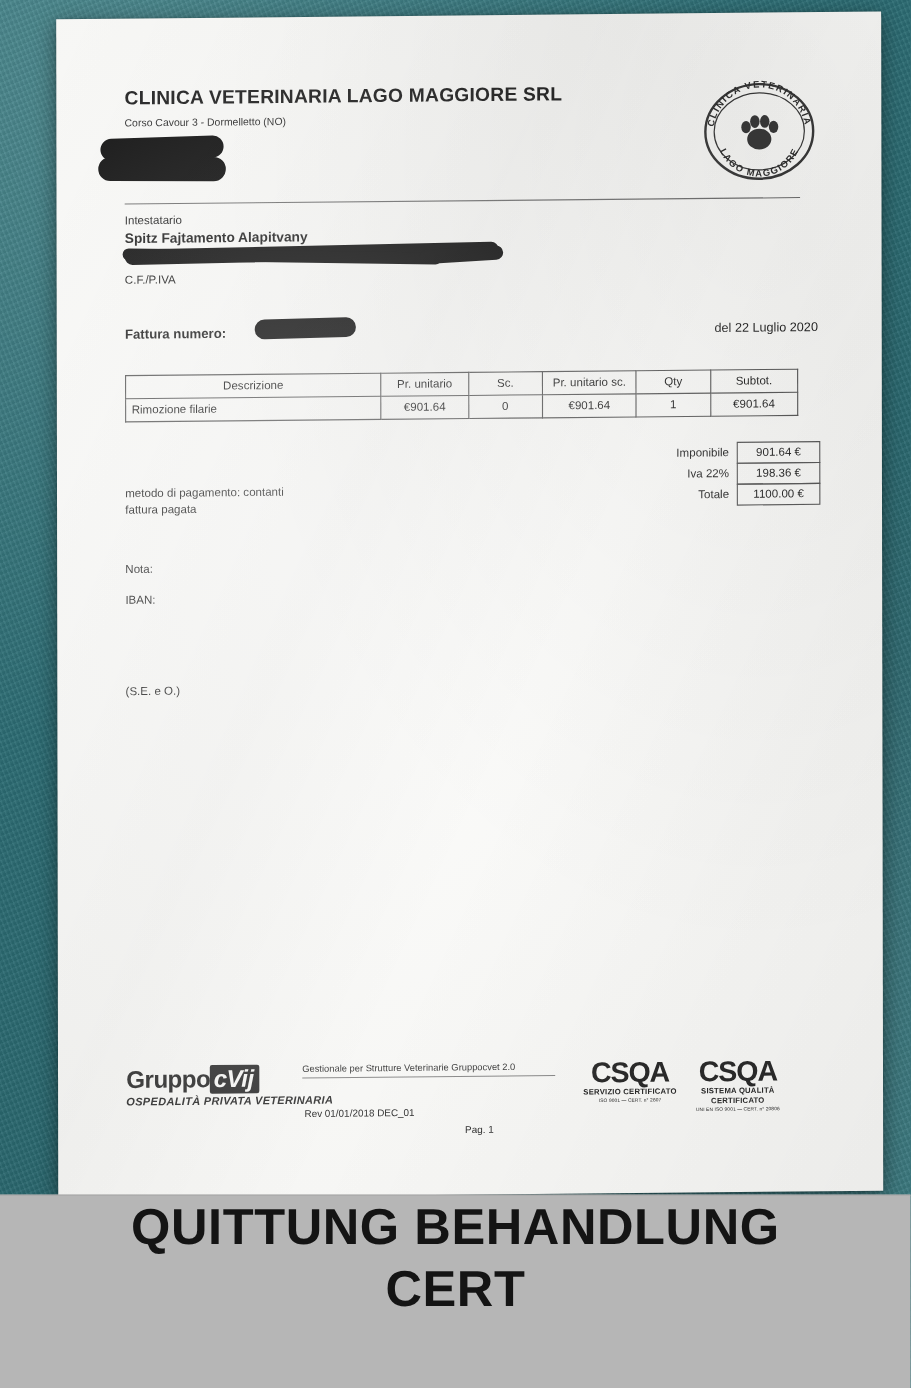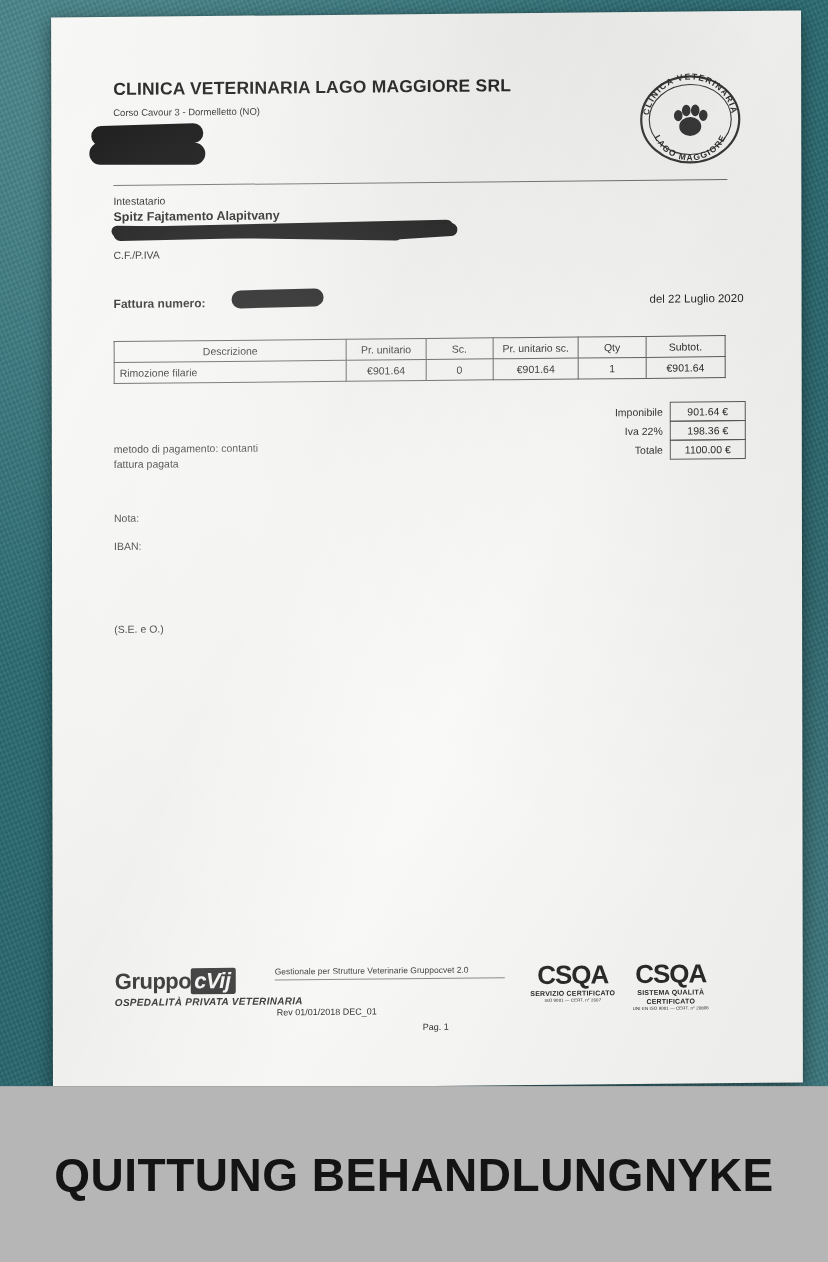--- a/index.html
+++ b/index.html
@@ -233,23 +233,22 @@
   .csqa .c2 { font-size: 4.4px; line-height: 6px; letter-spacing: .1px; }
 
   
   #caption {
     position: absolute;
     left: 0; bottom: 0;
     width: 828px;
     height: 175px;
     background: #b6b6b6;
     display: flex;
-    flex-direction: row;
+    flex-direction: column;
     align-items: center;
-    justify-content: center;
     border-top: 1px solid #a8a8a8;
   }
   #caption .line {
     font-size: 46px;
     font-weight: bold;
     color: #141414;
     letter-spacing: .5px;
     line-height: 56px;
     text-align: center;
   }
@@ -375,16 +374,16 @@
         <div class="mark">CSQA</div>
         <div class="c1">SISTEMA QUALITÀ CERTIFICATO</div>
         <div class="c2">UNI EN ISO 9001 — CERT. n° 20806</div>
       </div>
 
     </div>
   </div>
 
   <div id="caption">
     <div class="line">QUITTUNG BEHANDLUNG</div>
-    <div class="line">NYKE</div>
+    <div class="line">CERT</div>
   </div>
 
 </div>
 
 </body></html>

